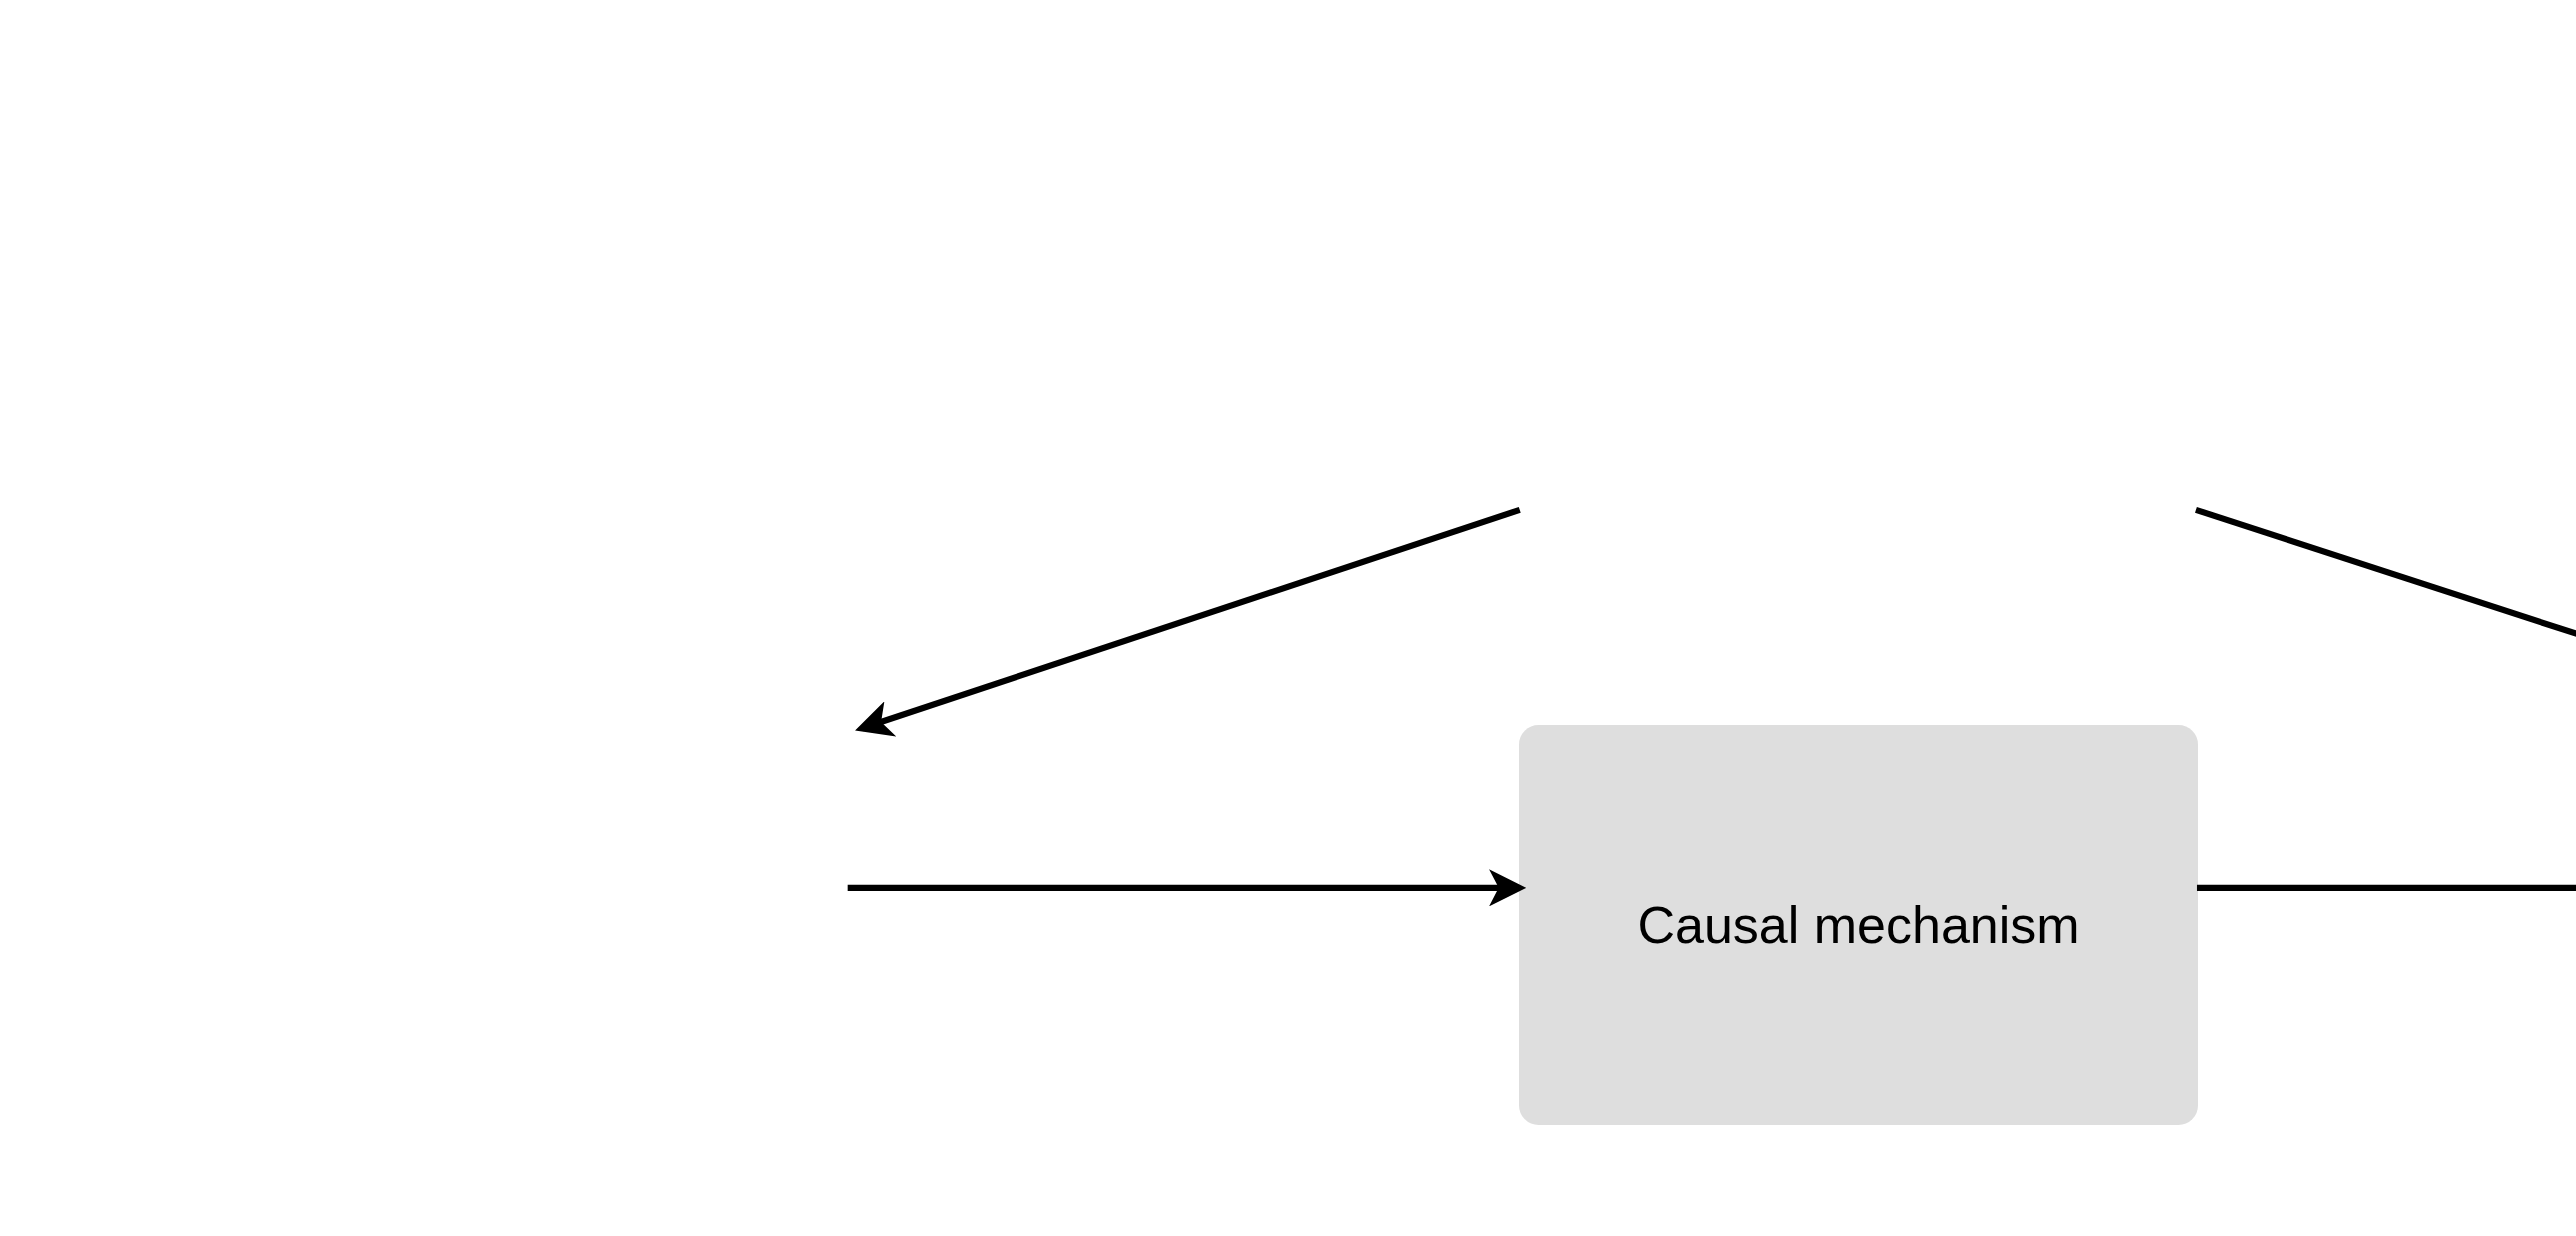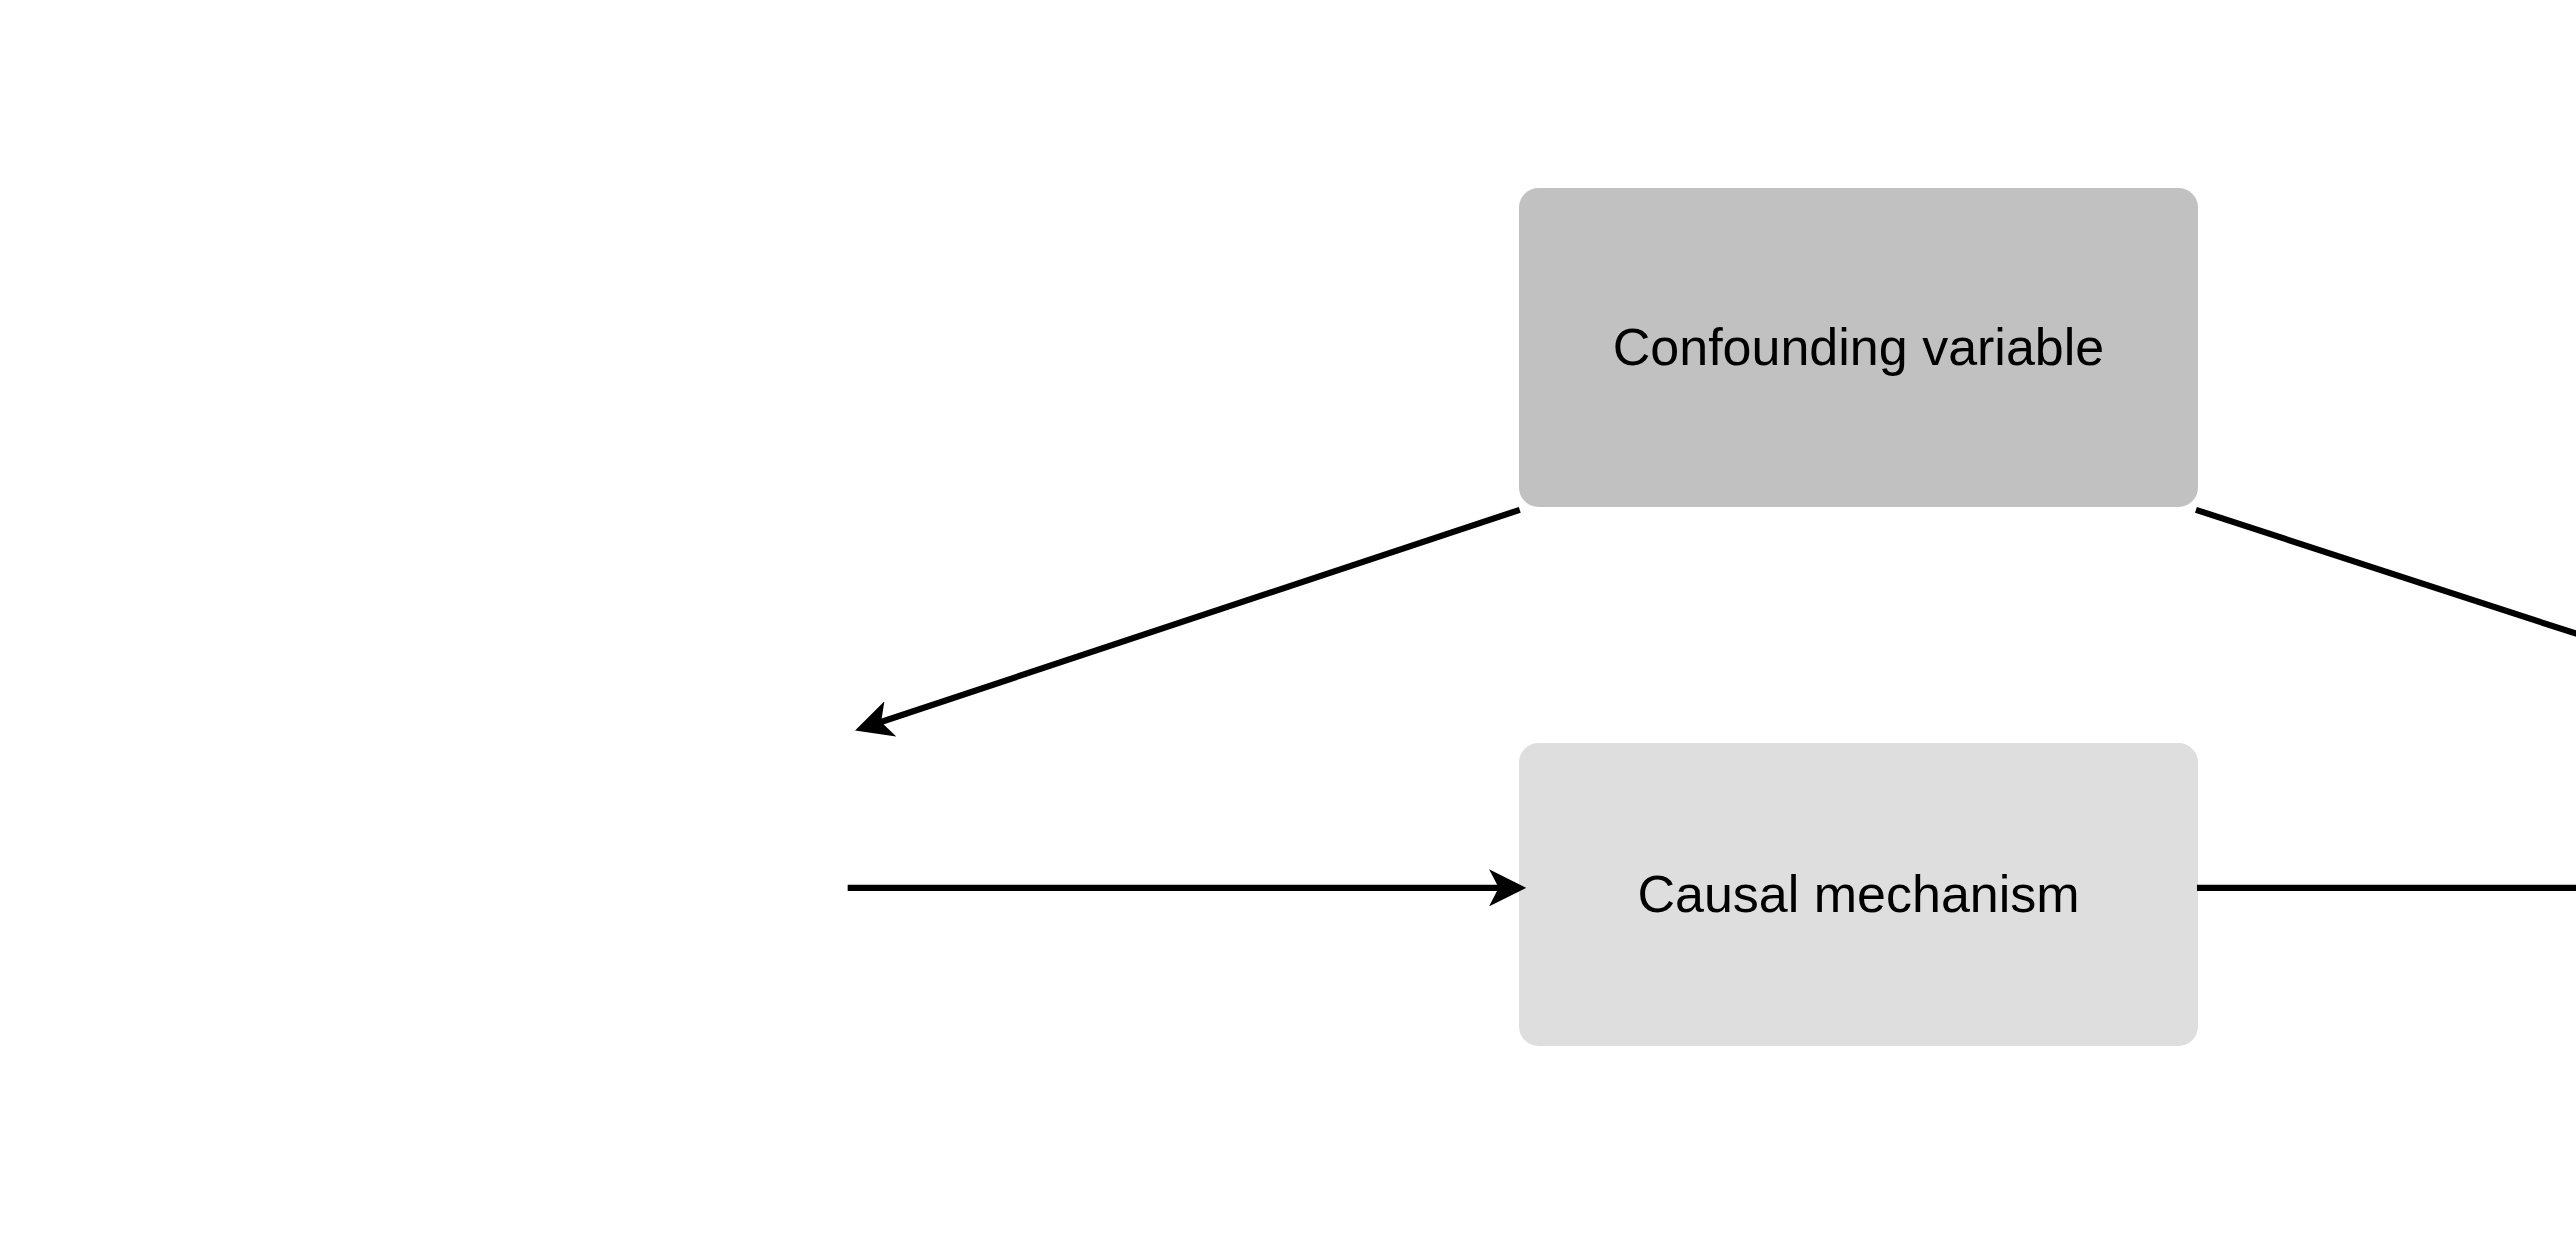--- a/index.html
+++ b/index.html
@@ -22,21 +22,21 @@
     align-items: center;
     justify-content: center;
     text-align: center;
     font-size: 52px;
     line-height: 1.2;
     color: #000000;
     background: #c1c1c1; 
   }
   #node-confounding { left: 1519px; top: 188px;  width: 679px; height: 319px; }
   #node-independent { left: 169px;  top: 725px; width: 679px; height: 320px; }
-  #node-mechanism   { left: 1519px; top: 743px; width: 679px; height: 303px; }
+  #node-mechanism   { left: 1519px; top: 725px; width: 679px; height: 400px; }
   #edges-layer {
     position: absolute;
     left: 0; top: 0;
     width: 3709px;
     height: 1236px;
     pointer-events: none;
   }
   .edge {
     stroke: #000000;
     stroke-width: 12;
@@ -44,23 +44,20 @@
   }
   .arrowhead-fill {
     fill: #000000;
   }
 </style>
 </head>
 <body>
 
 <div id="canvas">
 
-  <div class="node" id="node-confounding" style="background: rgb(193, 193, 193);">
-    <span>Confounding variable</span>
-  </div>
 
 
   <div class="node" id="node-mechanism" style="background: rgb(222, 222, 222);">
     <span>Causal mechanism</span>
   </div>
 
   <svg id="edges-layer" viewBox="0 0 7200 2400" xmlns="http://www.w3.org/2000/svg">
     <defs>
       <marker id="arrow" viewBox="0 0 10 10" refX="8" refY="5" markerWidth="6" markerHeight="6" orient="auto-start-reverse">
         <path class="arrowhead-fill" d="M 0 0 L 10 5 L 0 10 L 2.6 5 z"></path>

